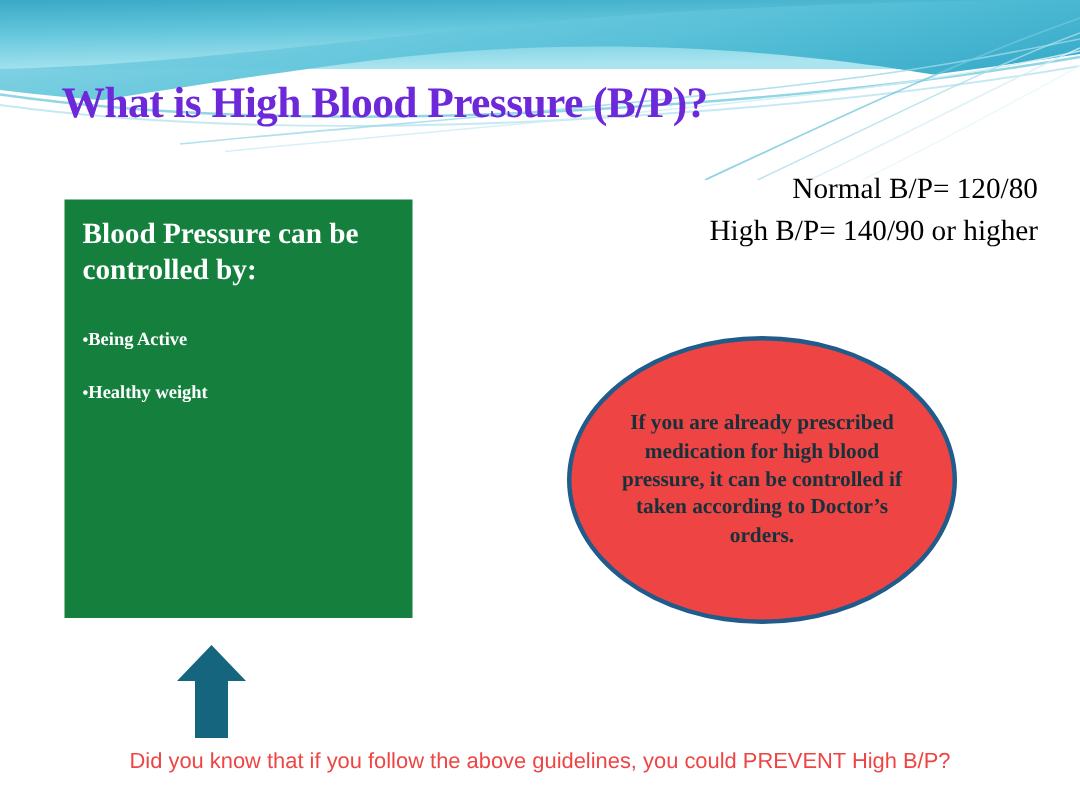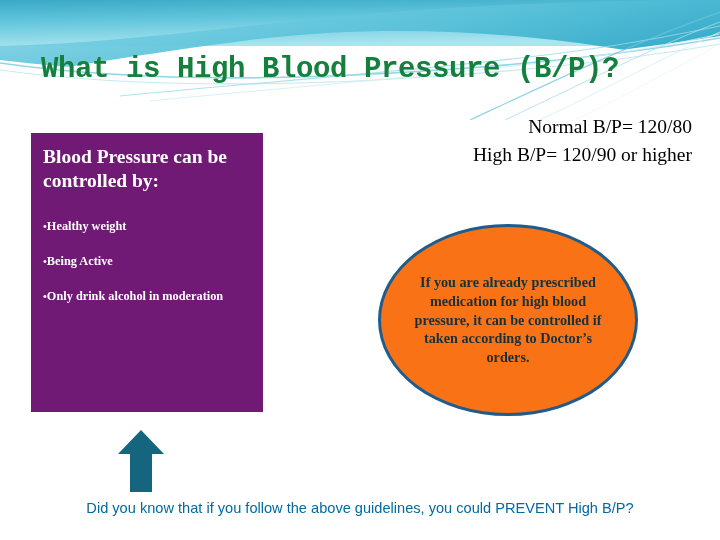--- a/index.html
+++ b/index.html
@@ -33,37 +33,37 @@
   #header-band svg {
     display: block;
   }
 
   
   #page-title {
     position: absolute;
     left: 41px;
     top: 54px;
     width: 640px;
-    font-family: Liberation Mono, monospace;
+    font-family: Liberation Serif, serif;
     font-size: 29px;
     font-weight: bold;
     letter-spacing: -0.4px;
-    color: #15803d;
+    color: #6d28d9;
     white-space: nowrap;
     line-height: 1.1;
   }
 
   
   #blue-panel {
     position: absolute;
-    left: 31px;
+    left: 43px;
     top: 133px;
     width: 232px;
     height: 279px;
-    background: #701a75;
+    background: #15803d;
     box-sizing: border-box;
     padding: 12px 10px 6px 10px;
   }
   #panel-heading {
     font-family: "Liberation Serif", serif;
     font-weight: bold;
     font-size: 19.5px;
     line-height: 1.25;
     color: #ffffff;
     margin: 0 0 24px 2px;
@@ -98,21 +98,21 @@
 
   
   #oval-callout {
     position: absolute;
     left: 378px;
     top: 224px;
     width: 260px;
     height: 192px;
     border: 3px solid #1f5c8b;
     border-radius: 50%;
-    background: #f97316;
+    background: #ef4444;
     box-sizing: border-box;
     display: flex;
     align-items: center;
     justify-content: center;
     padding: 14px 26px;
   }
   #oval-text {
     font-family: "Liberation Serif", serif;
     font-weight: bold;
     font-size: 14.2px;
@@ -132,21 +132,21 @@
 
   
   #bottom-caption {
     position: absolute;
     left: 0;
     top: 500px;
     width: 720px;
     text-align: center;
     font-family: "Liberation Sans", sans-serif;
     font-size: 14.6px;
-    color: #0369a1;
+    color: #ef4444;
     white-space: nowrap;
   }
 </style>
 </head>
 <body>
 
 <div id="slide">
 
   <div id="header-band">
     <svg width="720" height="120" viewBox="0 0 720 120" xmlns="http://www.w3.org/2000/svg">
@@ -184,36 +184,33 @@
       <path d="M575,120 C640,88 690,60 720,44" fill="none" stroke="#eaf8fb" stroke-width="1" opacity="0.9"></path>
     </svg>
   </div>
 
   <div id="page-title">What is High Blood Pressure (B/P)?</div>
 
   <div id="blue-panel">
     <div id="panel-heading">Blood Pressure can be controlled by:</div>
 
     <div class="panel-bullet">
+      <span class="bullet-mark">•</span><span>Being Active</span>
+    </div>
+
+    <div class="panel-bullet">
       <span class="bullet-mark">•</span><span>Healthy weight</span>
     </div>
 
-    <div class="panel-bullet">
-      <span class="bullet-mark">•</span><span>Being Active</span>
-    </div>
-
-
-    <div class="panel-bullet">
-      <span class="bullet-mark">•</span><span>Only drink alcohol in moderation</span>
-    </div>
+
   </div>
 
   <div id="readings">
     <div class="reading-line">Normal B/P= 120/80</div>
-    <div class="reading-line">High B/P= 120/90 or higher</div>
+    <div class="reading-line">High B/P= 140/90 or higher</div>
   </div>
 
   <div id="oval-callout">
     <div id="oval-text">If you are already prescribed medication for high blood pressure, it can be controlled if taken according to Doctor’s orders.</div>
   </div>
 
   <div id="up-arrow">
     <svg width="46" height="62" viewBox="0 0 46 62" xmlns="http://www.w3.org/2000/svg">
       <polygon points="23,0 46,24 34,24 34,62 12,62 12,24 0,24" fill="#14657d"></polygon>
     </svg>

